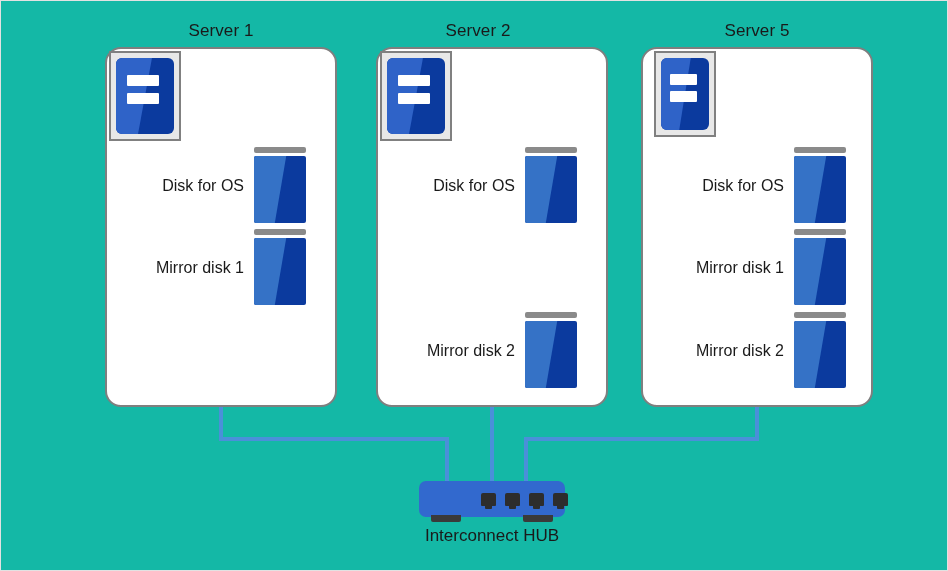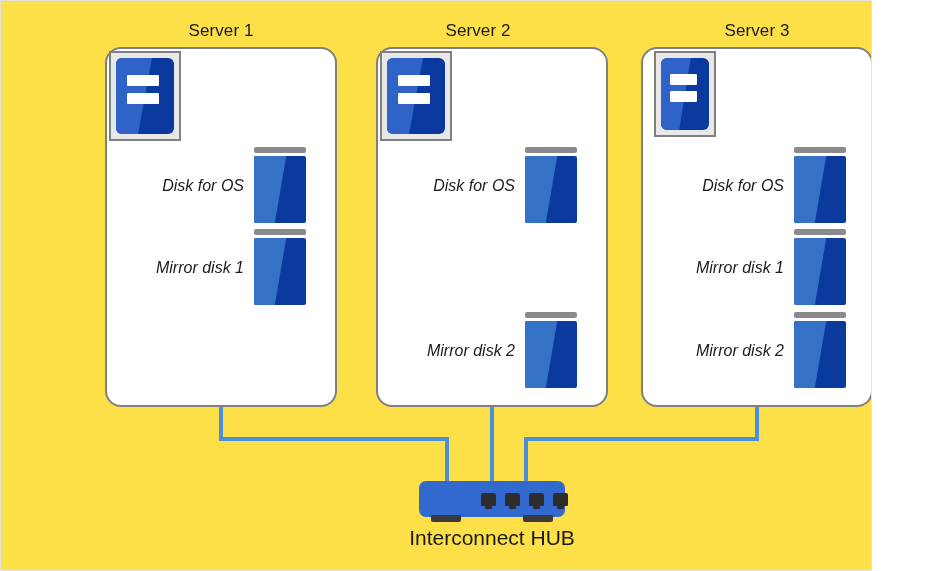--- a/index.html
+++ b/index.html
@@ -6,23 +6,23 @@
   html, body {
     margin: 0;
     padding: 0;
     background: #ffffff;
   }
   body {
     font-family: "Liberation Sans", sans-serif;
   }
   #canvas {
     position: relative;
-    width: 872px;
+    width: 948px;
     height: 571px;
-    background: #fde047;
+    background: #14b8a6;
     border: 1px solid #e2e2e2;
     box-sizing: border-box;
     overflow: hidden;
   }
   .svg-layer {
     position: absolute;
     left: 0;
     top: 0;
     width: 948px;
     height: 571px;
@@ -109,21 +109,20 @@
     background: #3572c6;
     clip-path: polygon(0 0, 62% 0, 40% 100%, 0 100%);
   }
   
   .disk-label {
     position: absolute;
     font-size: 16px;
     color: #1a1a1a;
     text-align: right;
     white-space: nowrap;
-    font-style: italic;
   }
   
   .hub {
     position: absolute;
   }
   .hub-chassis {
     position: absolute;
     left: 0;
     top: 0;
     width: 100%;
@@ -154,21 +153,21 @@
     position: absolute;
     left: 4px;
     bottom: -3px;
     width: 7px;
     height: 4px;
     background: #2d2d2d;
     border-radius: 0 0 1px 1px;
   }
   .hub-caption {
     position: absolute;
-    font-size: 21px;
+    font-size: 17px;
     color: #1a1a1a;
     text-align: center;
     white-space: nowrap;
   }
 </style>
 </head>
 <body>
 
 <div id="canvas">
 
@@ -210,21 +209,21 @@
       <div class="disk-label" style="left: 384px; top: 176px; width: 130px;">Disk for OS</div>
       <div class="disk" style="left: 524px; top: 146px; width: 52px; height: 76px;">
         <div class="disk-cap"></div>
         <div class="disk-body"></div>
       </div>
       <div class="disk-label" style="left: 384px; top: 341px; width: 130px;">Mirror disk 2</div>
       <div class="disk" style="left: 524px; top: 311px; width: 52px; height: 76px;">
         <div class="disk-cap"></div>
         <div class="disk-body"></div>
       </div>
-      <div class="server-title" style="left: 640px; top: 20px; width: 232px;">Server 3</div>
+      <div class="server-title" style="left: 640px; top: 20px; width: 232px;">Server 5</div>
       <div class="server-box" style="left: 640px; top: 46px; width: 232px; height: 360px;"></div>
       <div class="machine-icon" style="left: 653px; top: 50px; width: 62px; height: 86px;">
         <div class="machine-body">
           <div class="machine-bar b1"></div>
           <div class="machine-bar b2"></div>
         </div>
       </div>
       <div class="disk-label" style="left: 653px; top: 176px; width: 130px;">Disk for OS</div>
       <div class="disk" style="left: 793px; top: 146px; width: 52px; height: 76px;">
         <div class="disk-cap"></div>

